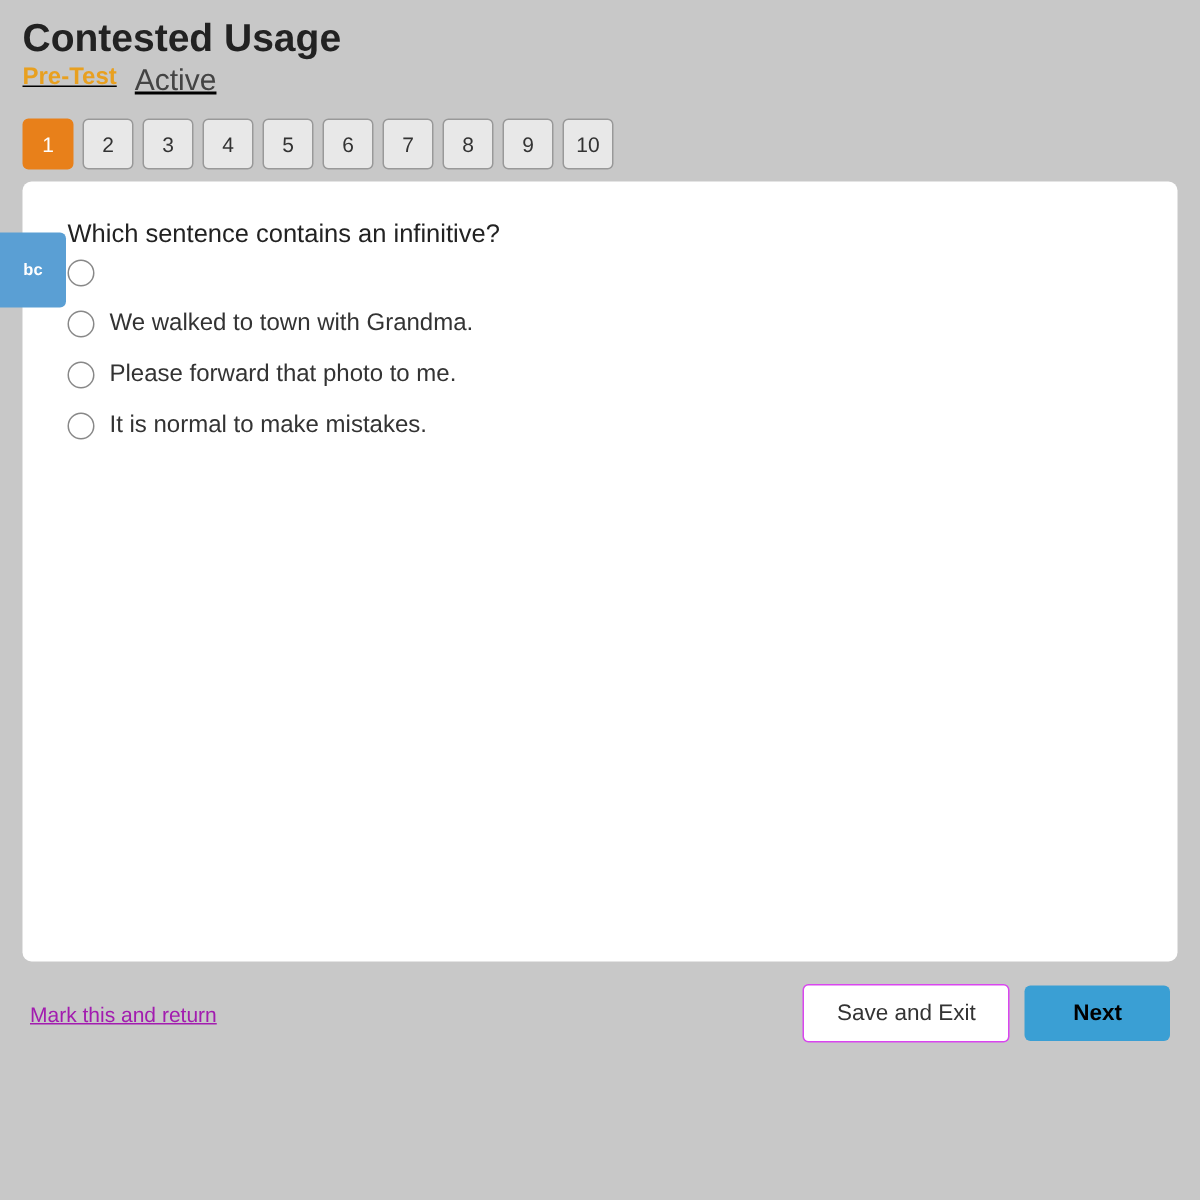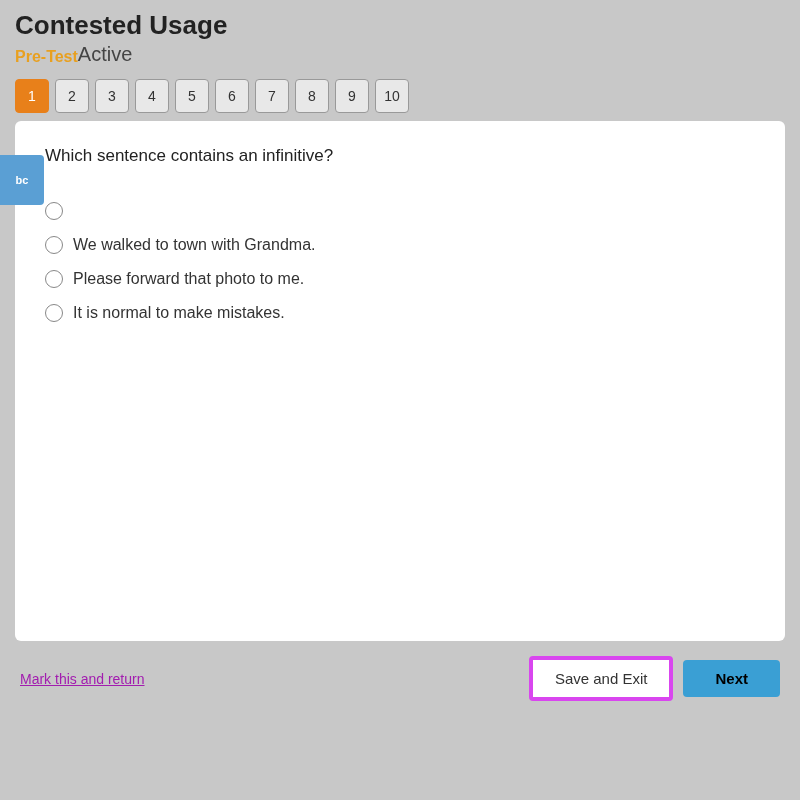--- a/index.html
+++ b/index.html
@@ -23,21 +23,23 @@
 
     .page-title {
       font-size: 26px;
       font-weight: bold;
       color: #222;
       margin-bottom: 2px;
     }
 
     .subtitle-row {
       display: flex;
-      align-items: flex-end;
+      align-items: flex-start;
+      gap: 12px;
+      text-decoration: underline;
     }
 
     .pre-test-label {
       color: #e8a020;
       font-weight: bold;
       font-size: 16px;
     }
 
     .active-label {
       color: #444;
@@ -94,21 +96,21 @@
       background: white;
       border-radius: 6px;
       padding: 25px 30px 20px 30px;
       min-height: 520px;
       position: relative;
     }
 
     .question-text {
       font-size: 17px;
       color: #222;
-      margin-bottom: 36px;
+      margin-bottom: 7px;
     }
 
     .answer-options {
       display: flex;
       flex-direction: column;
       gap: 16px;
     }
 
     .answer-option {
       display: flex;
@@ -148,21 +150,21 @@
 
     .footer-buttons {
       display: flex;
       gap: 10px;
       align-items: center;
     }
 
     .save-exit-btn {
       padding: 10px 22px;
       background: white;
-      border: 4px solid #d946ef;
+      border: 1px solid #d946ef;
       border-radius: 4px;
       font-size: 15px;
       color: #333;
       cursor: pointer;
     }
 
     .next-btn {
       padding: 10px 32px;
       background: #3a9fd4;
       border: none;

